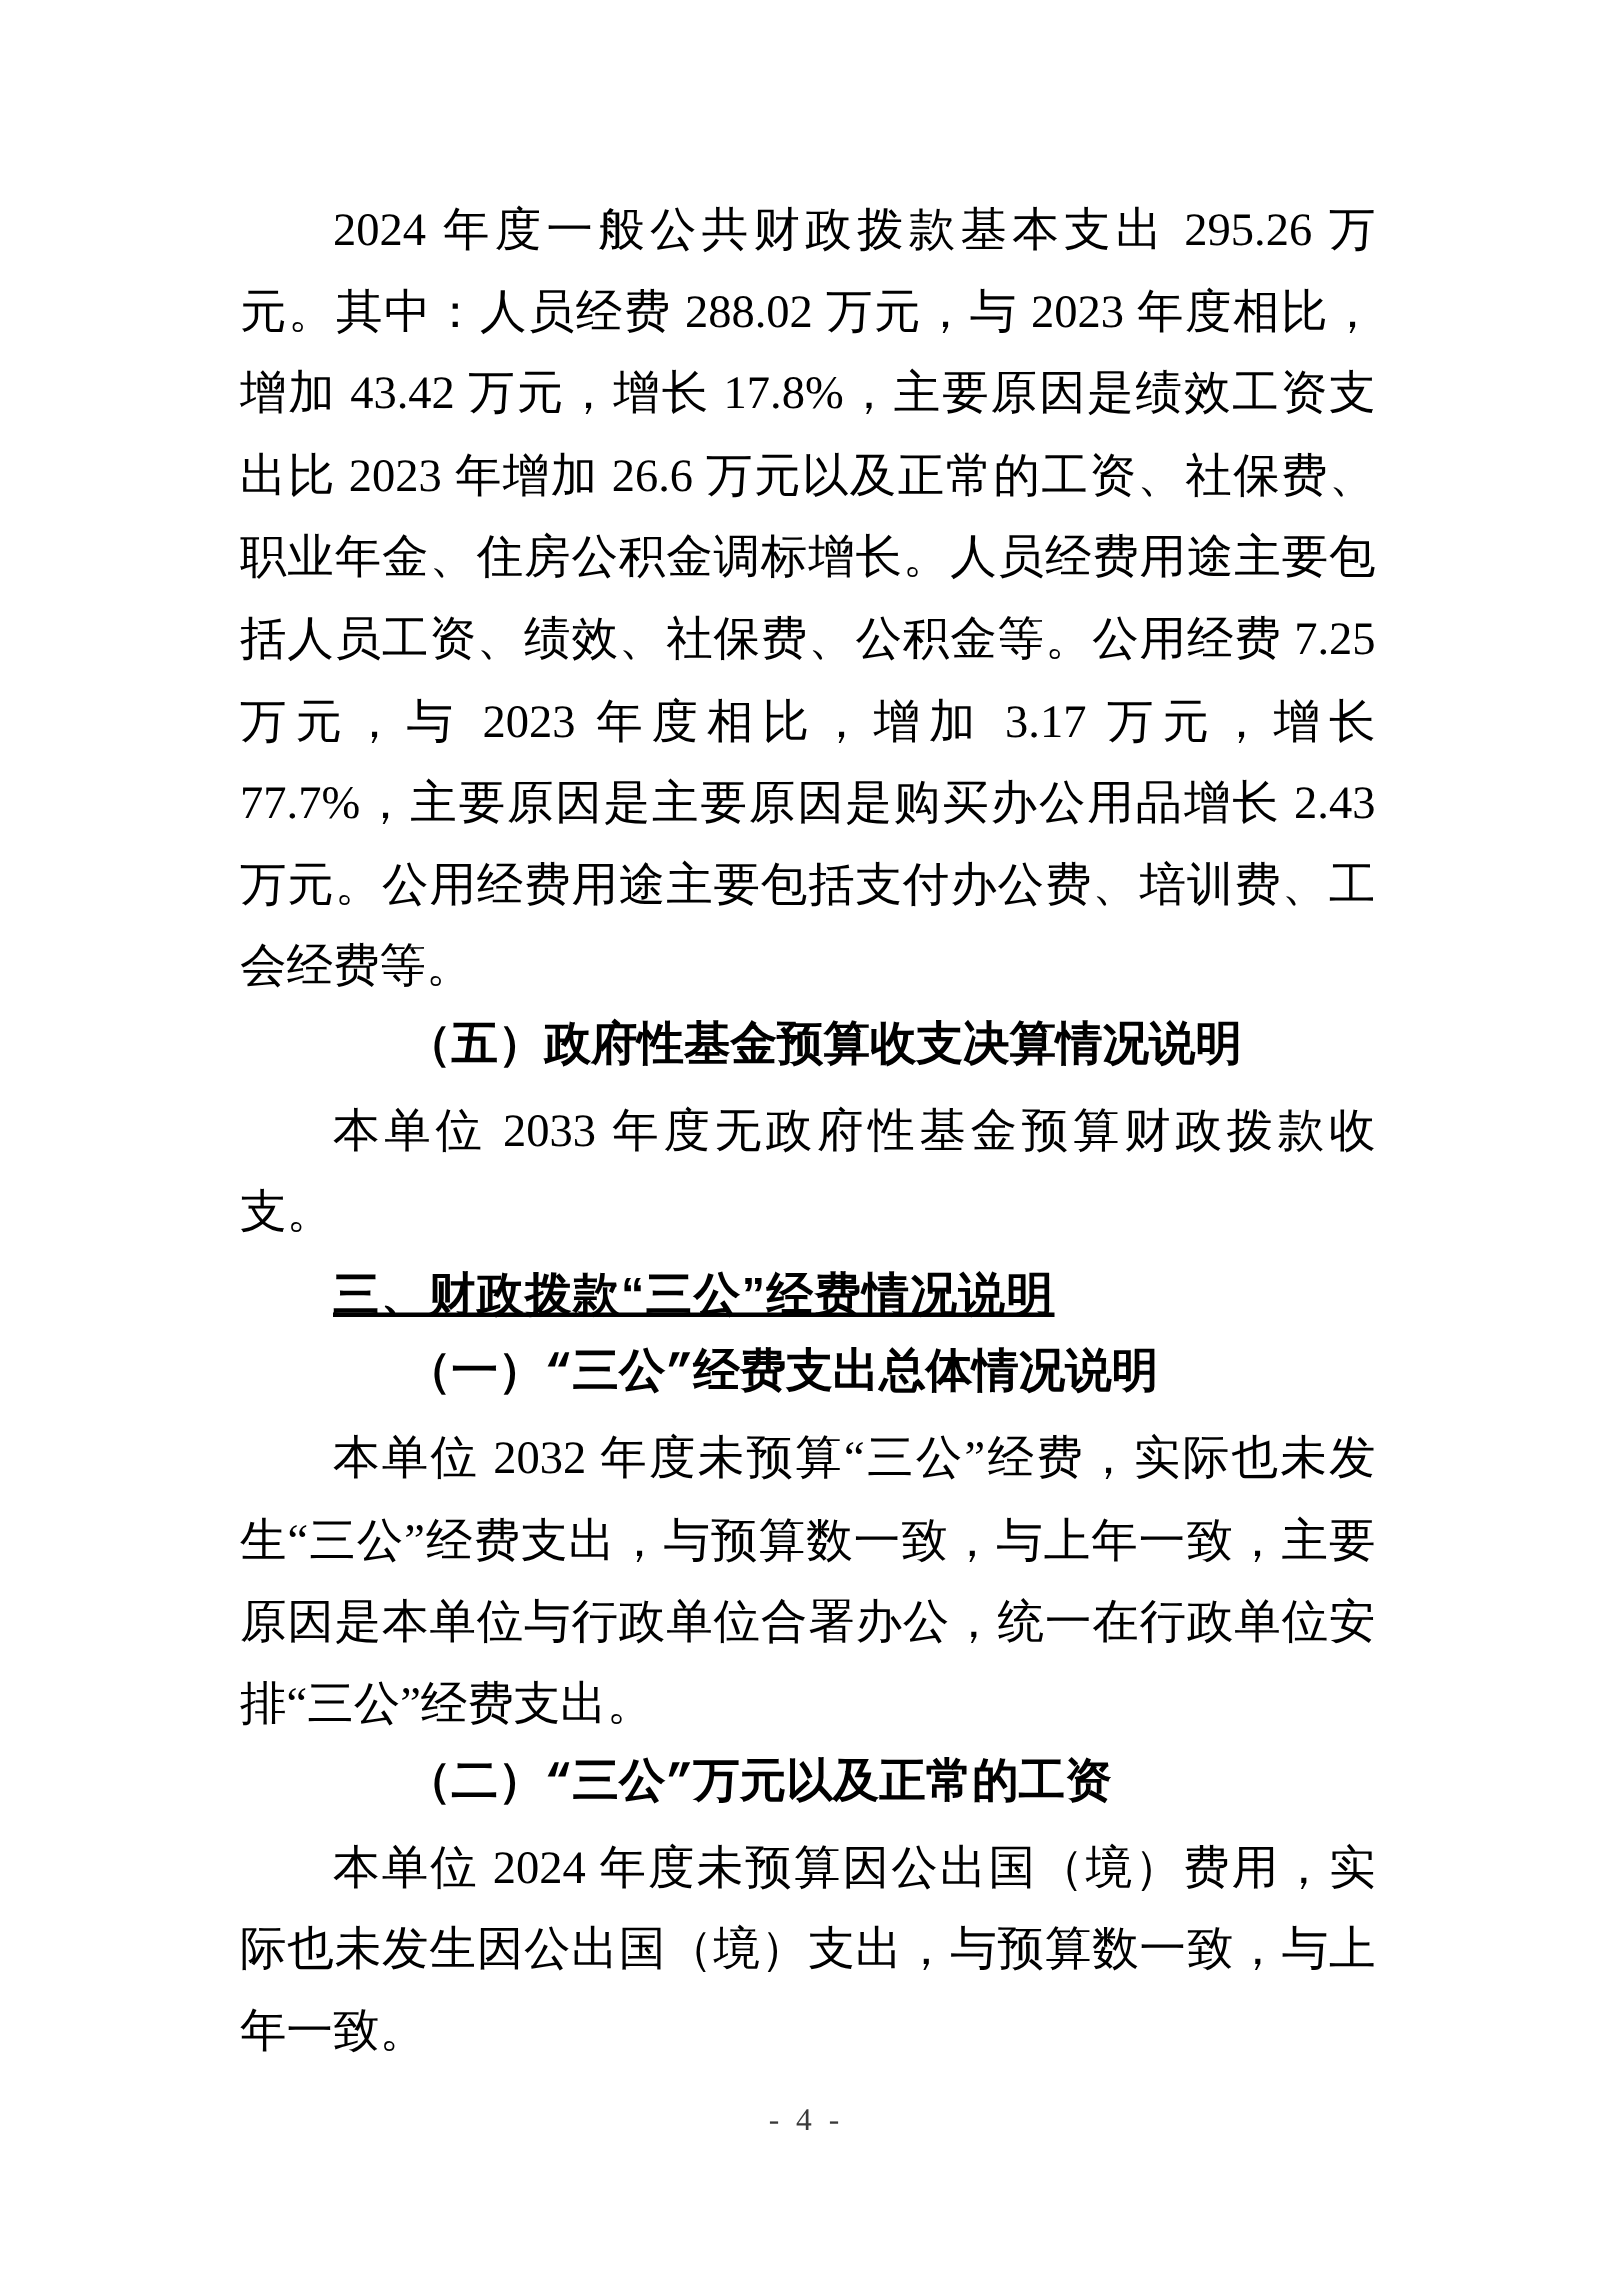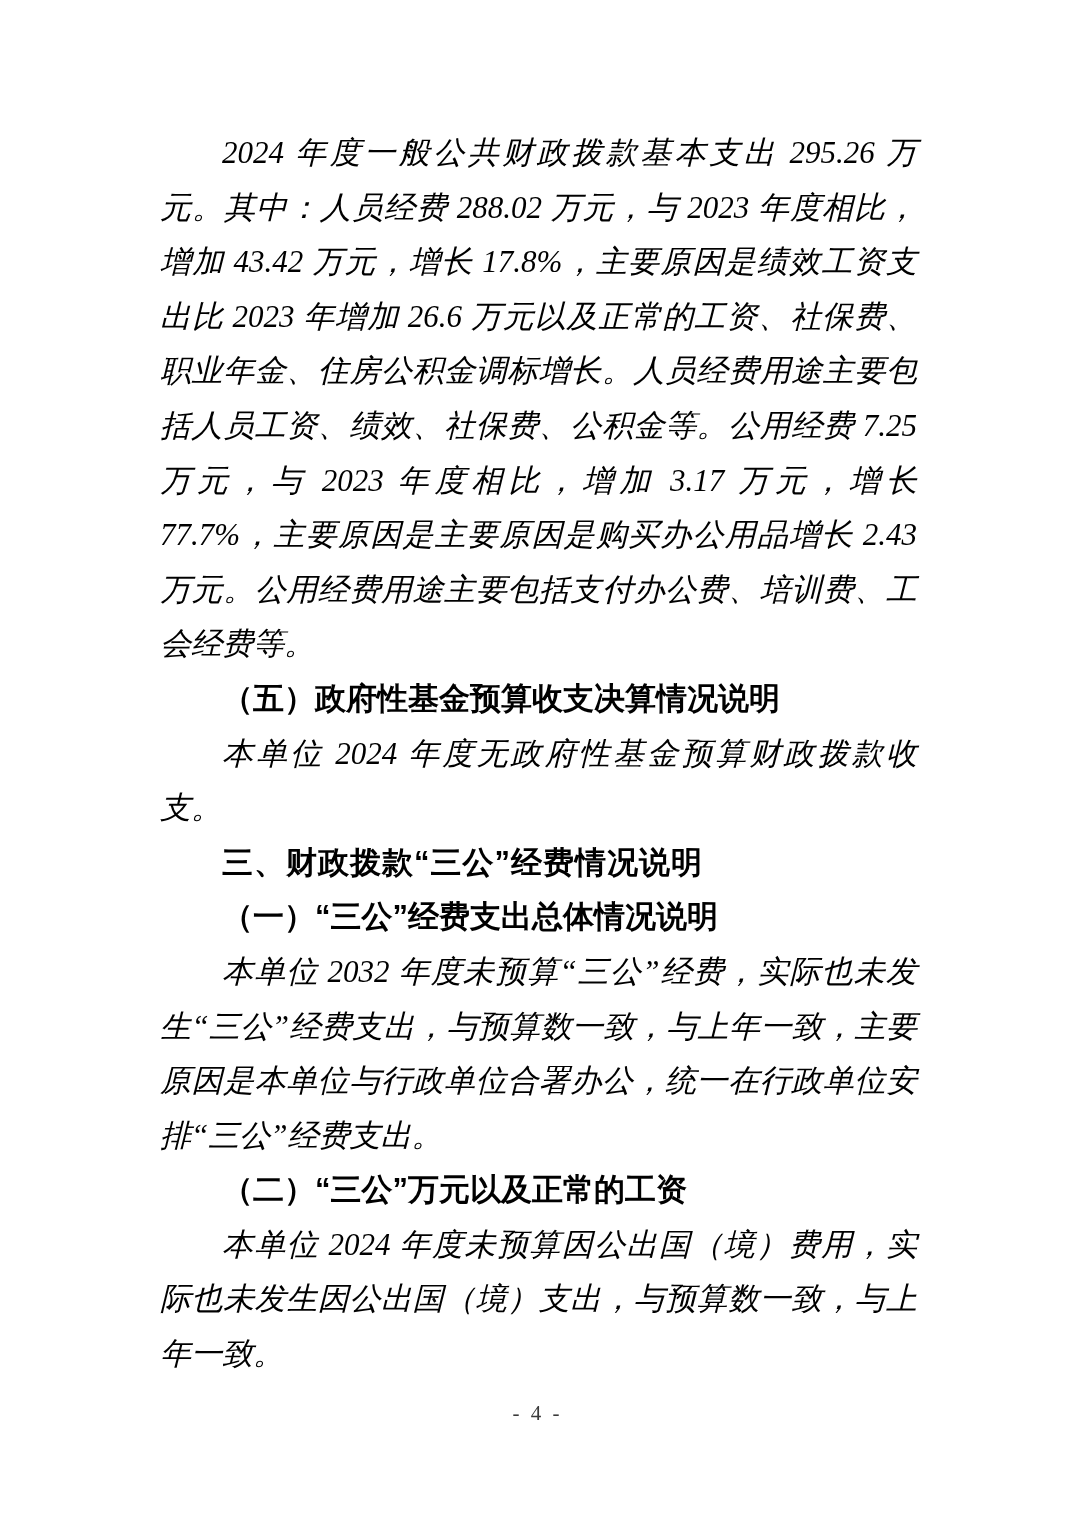--- a/index.html
+++ b/index.html
@@ -26,30 +26,31 @@
     margin: 0;
     padding: 0;
     font-size: 31px;
     line-height: 54.6px;
     text-indent: 2em;
   }
   p.body-par {
     text-align: justify;
     text-justify: inter-character;
     font-weight: normal;
-    font-style: italic;
   }
   p.h-kai {
     font-weight: bold;
-    font-family: Liberation Sans, sans-serif;
+    font-family: Liberation Mono, monospace;
+    margin-left: 48px;
   }
   p.h-hei {
     font-weight: bold;
     font-family: "Liberation Sans", sans-serif;
     letter-spacing: 1px;
+    text-decoration: underline;
   }
   .footer {
     position: absolute;
     top: 1398px;
     left: 0;
     width: 100%;
     text-align: center;
     font-size: 21px;
     line-height: 30px;
     color: #3a3a3a;
@@ -59,21 +60,21 @@
 </style>
 </head>
 <body>
 
 <div class="page">
   <div class="content">
     <p class="body-par">2024 年度一般公共财政拨款基本支出 295.26 万元。其中：人员经费 288.02 万元，与 2023 年度相比，增加 43.42 万元，增长 17.8%，主要原因是绩效工资支出比 2023 年增加 26.6 万元以及正常的工资、社保费、职业年金、住房公积金调标增长。人员经费用途主要包括人员工资、绩效、社保费、公积金等。公用经费 7.25 万元，与 2023 年度相比，增加 3.17 万元，增长 77.7%，主要原因是主要原因是购买办公用品增长 2.43 万元。公用经费用途主要包括支付办公费、培训费、工会经费等。</p>
 
     <p class="h-kai">（五）政府性基金预算收支决算情况说明</p>
 
-    <p class="body-par">本单位 2024 年度无政府性基金预算财政拨款收支。</p>
+    <p class="body-par">本单位 2033 年度无政府性基金预算财政拨款收支。</p>
 
 
 
     <p class="h-hei">三、财政拨款“三公”经费情况说明</p>
 
     <p class="h-kai">（一）“三公”经费支出总体情况说明</p>
 
     <p class="body-par">本单位 2032 年度未预算“三公”经费，实际也未发生“三公”经费支出，与预算数一致，与上年一致，主要原因是本单位与行政单位合署办公，统一在行政单位安排“三公”经费支出。</p>
 
     <p class="h-kai">（二）“三公”万元以及正常的工资</p>

